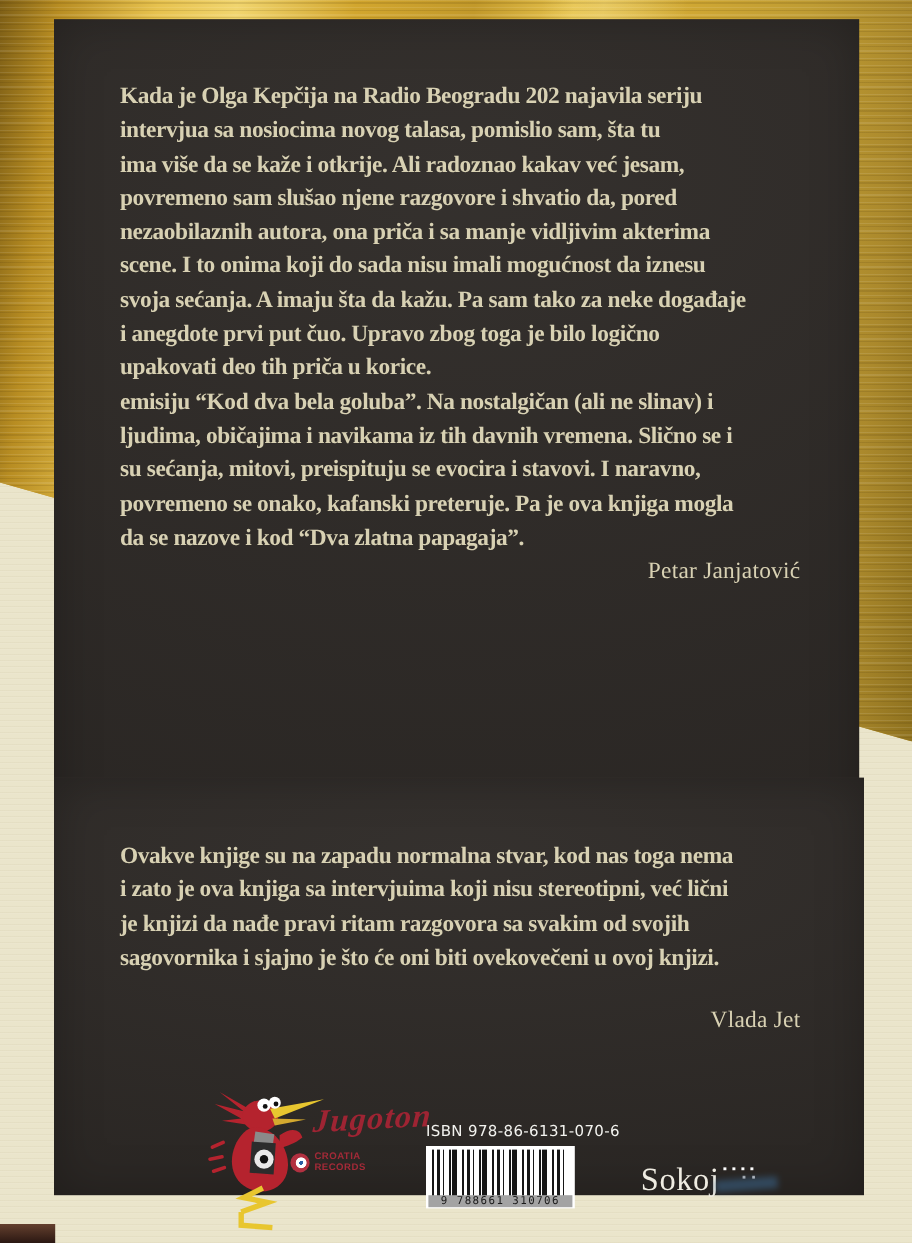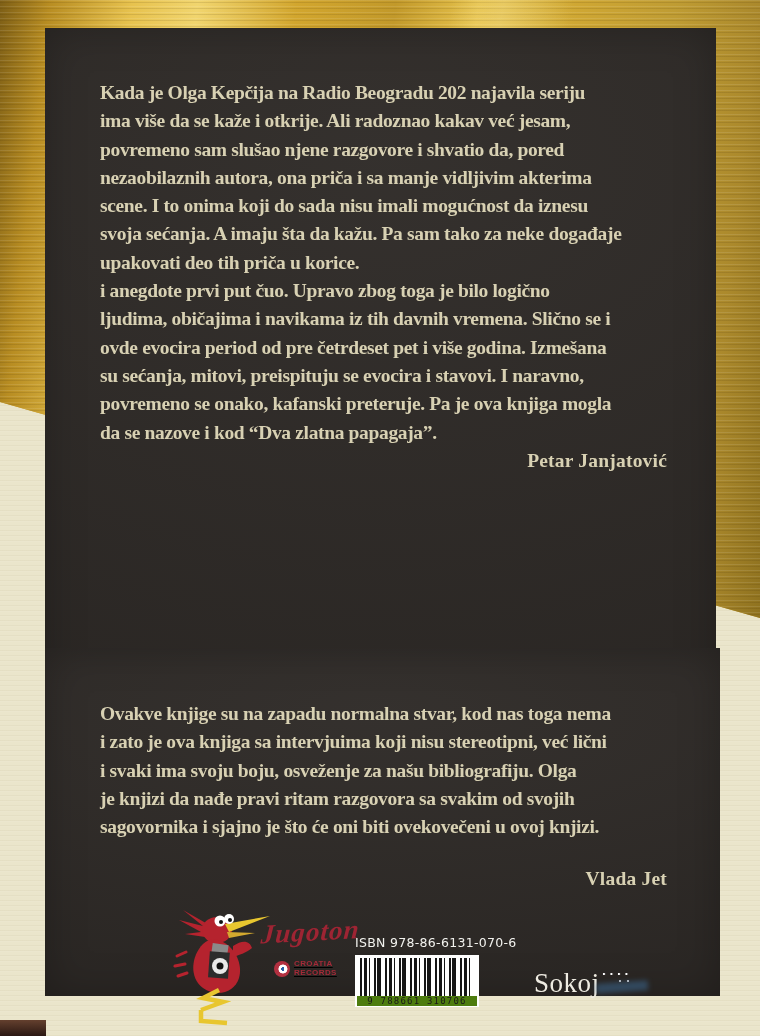--- a/index.html
+++ b/index.html
@@ -31,44 +31,44 @@
   .corner-dark{
     position:absolute;left:0;top:1020px;width:46px;height:16px;
     background:linear-gradient(180deg,#64402e,#2a1712);
   }
   
   .panel{
     position:absolute;background-color:#2e2a27;
     background-image:radial-gradient(120% 80% at 50% 18%, rgba(255,255,255,.03), rgba(0,0,0,.07));
     box-shadow:inset 0 0 40px rgba(0,0,0,.25);
   }
-  .panel1{left:45px;top:28px;width:671px;height:704px;}
+  .panel1{left:45px;top:16px;width:671px;height:704px;}
   .panel2{left:45px;top:648px;width:675px;height:348px;}
   
   .txt{position:absolute;left:55px;width:575px;color:#d8d1b3;}
   .txt1{top:51px;}
   .txt2{top:52px;}
   .ln{
     height:28.3px;line-height:28.3px;font-size:19.5px;font-weight:700;
     letter-spacing:-.35px;white-space:nowrap;
   }
   .sig{
-    height:28.3px;line-height:28.3px;font-size:19.5px;font-weight:700;
+    height:28.3px;line-height:28.3px;font-size:19.5px;font-weight:400;
     letter-spacing:.2px;text-align:right;padding-right:8px;
   }
   .sig2{margin-top:24px;}
   
   .bird{position:absolute;left:128px;top:256px;width:100px;height:124px;}
   .jugoton{
     position:absolute;left:216px;top:268px;width:130px;height:34px;
     font-family:"Liberation Serif", serif;font-style:italic;font-weight:700;
     font-size:27px;color:#9e2433;letter-spacing:1px;
     transform:skewX(-7deg) rotate(-3deg);
   }
-  .croatia{position:absolute;left:229px;top:312px;display:flex;align-items:center;gap:4px;text-decoration:underline;}
+  .croatia{position:absolute;left:197px;top:312px;display:flex;align-items:center;gap:4px;}
   .cr-disc{
     width:16px;height:16px;border-radius:50%;
     background:radial-gradient(circle at 56% 50%, #2a5fa5 0 1.6px, #ffffff 1.6px 4.2px, #b23040 4.8px);
   }
   .cr-text{
     font-family:"Liberation Sans", sans-serif;font-weight:700;font-size:8px;
     line-height:8.5px;color:#a32a38;letter-spacing:.4px;filter:blur(.3px);
   }
   .isbn-wrap{position:absolute;left:310px;top:287px;}
   .isbn{
@@ -82,21 +82,21 @@
   .bars{
     position:absolute;left:5px;top:3px;right:5px;bottom:4px;
     background:repeating-linear-gradient(90deg,
       #161616 0 2px, #fff 2px 4px,
       #161616 4px 7px, #fff 7px 9px,
       #161616 9px 10px, #fff 10px 14px,
       #161616 14px 16px, #fff 16px 17px,
       #161616 17px 21px, #fff 21px 25px);
   }
   .bc-digits{
-    position:absolute;left:2px;right:2px;bottom:1px;height:10px;background:#4d7c0f;
+    position:absolute;left:2px;right:2px;bottom:1px;height:10px;background:#a3a3a3;
     font-family:"DejaVu Sans Mono", monospace;font-size:9px;line-height:10px;
     letter-spacing:1.2px;color:#1a1a1a;text-align:center;white-space:nowrap;
   }
   .sokoj{position:absolute;left:457px;top:320px;margin-left:32px;}
   .sokoj-word{
     font-family:"Liberation Serif", serif;font-size:27px;color:#efece2;
     letter-spacing:.5px;
   }
   .sokoj-dots{
     position:absolute;left:68px;top:4px;width:30px;height:4px;
@@ -117,41 +117,41 @@
 <body>
 
 <div class="cover">
   <div class="gold"></div>
   <div class="gold-sheen"></div>
   <div class="corner-dark"></div>
 
   <div class="panel panel1">
     <div class="txt txt1">
       <div class="ln">Kada je Olga Kepčija na Radio Beogradu 202 najavila seriju</div>
+      <div class="ln">intervjua sa nosiocima novog talasa, pomislio sam, šta tu</div>
       <div class="ln">ima više da se kaže i otkrije. Ali radoznao kakav već jesam,</div>
       <div class="ln">povremeno sam slušao njene razgovore i shvatio da, pored</div>
       <div class="ln">nezaobilaznih autora, ona priča i sa manje vidljivim akterima</div>
       <div class="ln">scene. I to onima koji do sada nisu imali mogućnost da iznesu</div>
       <div class="ln">svoja sećanja. A imaju šta da kažu. Pa sam tako za neke događaje</div>
+      <div class="ln">i anegdote prvi put čuo. Upravo zbog toga je bilo logično</div>
       <div class="ln">upakovati deo tih priča u korice.</div>
-      <div class="ln">i anegdote prvi put čuo. Upravo zbog toga je bilo logično</div>
+      <div class="ln">emisiju “Kod dva bela goluba”. Na nostalgičan (ali ne slinav) i</div>
       <div class="ln">ljudima, običajima i navikama iz tih davnih vremena. Slično se i</div>
-      <div class="ln">ovde evocira period od pre četrdeset pet i više godina. Izmešana</div>
       <div class="ln">su sećanja, mitovi, preispituju se evocira i stavovi. I naravno,</div>
       <div class="ln">povremeno se onako, kafanski preteruje. Pa je ova knjiga mogla</div>
       <div class="ln">da se nazove i kod “Dva zlatna papagaja”.</div>
       <div class="sig">Petar Janjatović</div>
     </div>
   </div>
 
   <div class="panel panel2">
     <div class="txt txt2">
       <div class="ln">Ovakve knjige su na zapadu normalna stvar, kod nas toga nema</div>
       <div class="ln">i zato je ova knjiga sa intervjuima koji nisu stereotipni, već lični</div>
-      <div class="ln">i svaki ima svoju boju, osveženje za našu bibliografiju. Olga</div>
       <div class="ln">je knjizi da nađe pravi ritam razgovora sa svakim od svojih</div>
       <div class="ln">sagovornika i sjajno je što će oni biti ovekovečeni u ovoj knjizi.</div>
       <div class="sig sig2">Vlada Jet</div>
     </div>
 
     <svg class="bird" viewBox="0 0 100 124">
       <g stroke="#b5232e" stroke-width="3" stroke-linecap="round">
         <line x1="4" y1="52" x2="13" y2="48"></line>
         <line x1="2" y1="62" x2="12" y2="60"></line>
         <line x1="5" y1="72" x2="14" y2="69"></line>

